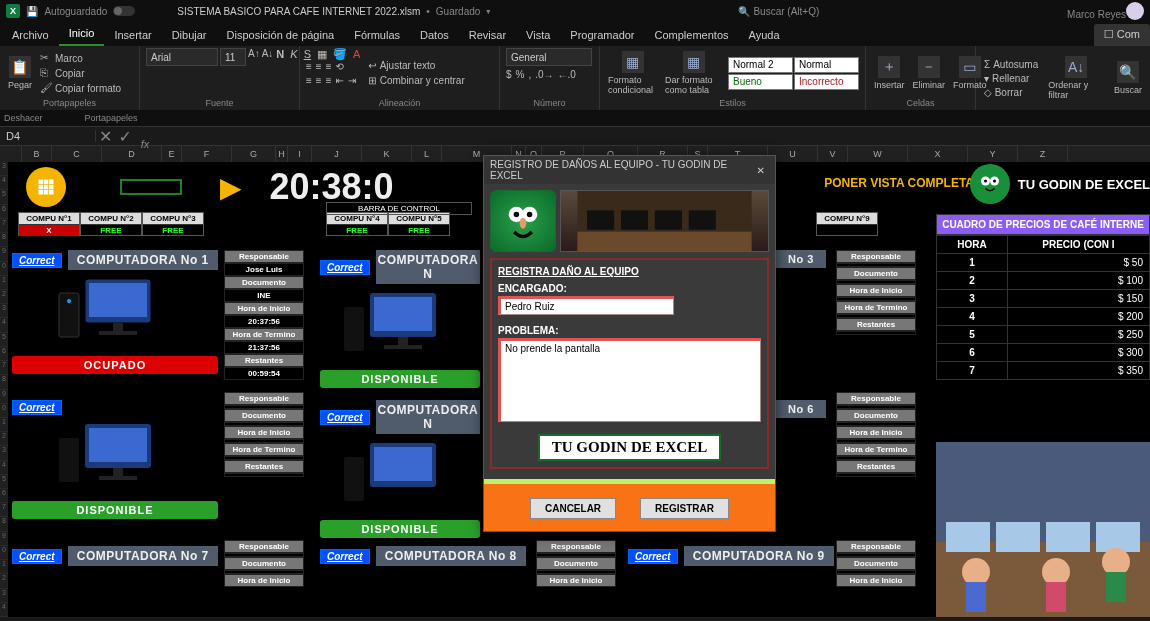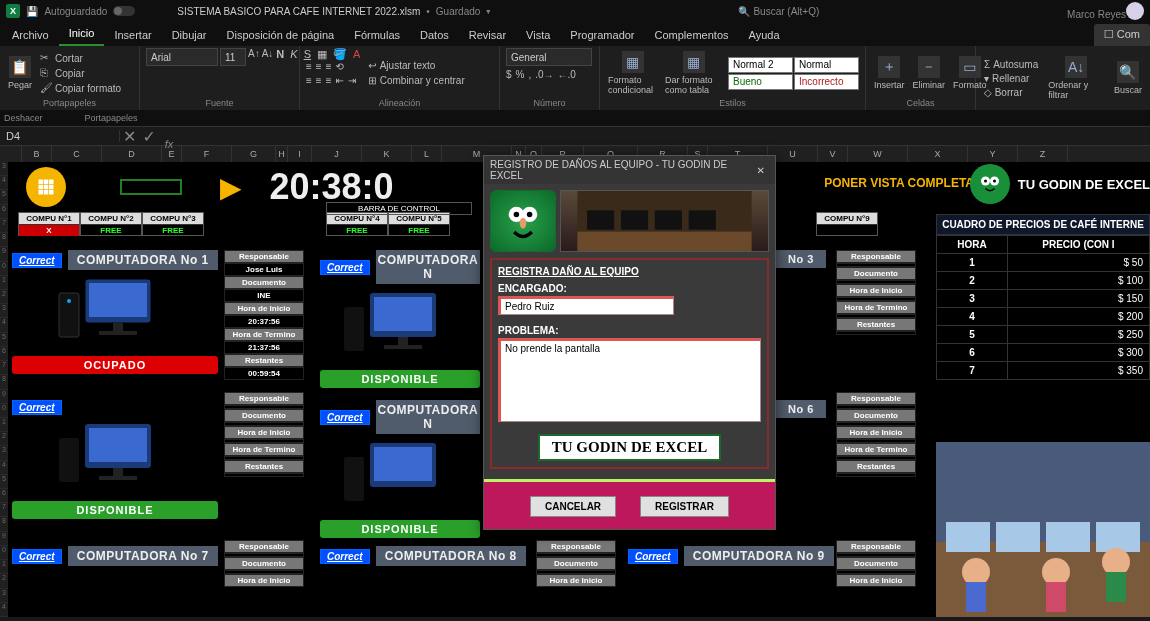--- a/index.html
+++ b/index.html
@@ -35,21 +35,21 @@
 .selbox { background:#2a2a2a; border:1px solid #444; color:#ccc; font-size:10px; padding:1px 4px; height:18px;}
 .cellstyle { width:65px;height:16px;background:#fff;color:#000;font-size:10px;padding:1px 4px;border:1px solid #777; }
 .cellstyle.good{color:#0a6b0a;}
 .cellstyle.bad{color:#b02020;}
 
 
 .undorow { height:16px; background:#0f0f0f; display:flex; align-items:center; font-size:9px; color:#888; gap:12px; padding-left:4px; }
 
 
 .fbar { height:20px; background:#1a1a1a; border-top:1px solid #333; border-bottom:1px solid #333; display:flex; align-items:center; }
-.namebox { width:120px; border-right:1px solid #333; padding:0 6px; font-size:11px; color:#ccc;}
+.namebox { width:96px; border-right:1px solid #333; padding:0 6px; font-size:11px; color:#ccc;}
 .fxlbl { padding:0 6px; color:#888; font-size:11px; font-style:italic;margin-top:15px; }
 .formula { flex:1; padding:0 4px; font-size:11px; color:#ccc; }
 
 
 .colhdr { height:16px; background:#202020; display:flex; font-size:9px; color:#aaa; }
 .colhdr .rowh { width:22px; border-right:1px solid #333; }
 .colhdr .c { border-right:1px solid #333; text-align:center; line-height:16px; }
 
 
 .sheet { position:relative; height:455px; background:#000; display:flex; }
@@ -87,42 +87,42 @@
 .statbtn { margin-top:4px; text-align:center; font-size:11px; font-weight:bold; padding:3px 12px; border-radius:3px; letter-spacing:1px;}
 .stat-oc { background:#d00; color:#fff; }
 .stat-av { background:#2a9f2a; color:#fff; }
 
 .siderows { position:absolute; width:80px; display:flex; flex-direction:column; gap:0; }
 .siderows .row { background:#777; color:#fff; font-size:8px; text-align:center; border:1px solid #222; padding:1px 0; font-weight:bold;}
 .siderows .val { background:#000; color:#fff; }
 
 
 .pricebox { position:absolute; right:0; top:52px; width:214px; }
-.pricebox .pt { background:#0f172a; color:#fff; font-size:10px; font-weight:bold; text-align:center; padding:4px 2px; border:1px solid #333;}
+.pricebox .pt { background:#8b5cf6; color:#fff; font-size:10px; font-weight:bold; text-align:center; padding:4px 2px; border:1px solid #333;}
 .pricebox table { width:100%; border-collapse:collapse; }
 .pricebox th,.pricebox td { border:1px solid #333; font-size:10px; padding:3px 6px; color:#fff; background:#000;}
 .pricebox th { background:#000; font-weight:bold; text-align:center;}
 .pricebox td:nth-child(1){text-align:center;font-weight:bold;}
 .pricebox td:nth-child(2){text-align:right;}
 .cafeimg { position:absolute; right:0; top:280px; width:214px; height:175px; background:linear-gradient(#3a3a55,#6a4a3a); overflow:hidden; }
 
 
 .modal { position:absolute; left:483px; top:155px; width:293px; background:#3a3a3a; border:1px solid #555; box-shadow:0 3px 12px rgba(0,0,0,.6); z-index:50; }
 .modal .tbar { background:#333; color:#ccc; font-size:10px; padding:3px 6px; display:flex; align-items:center; }
 .modal .tbar .x { margin-left:auto; cursor:pointer; padding:0 4px; }
 .modal .imgrow { display:flex; gap:4px; padding:6px; }
 .modal .imgrow .lg { width:66px;height:62px;border-radius:6px;background:radial-gradient(#2aa04a,#0a6a2a);border:1px solid #1a6a2a; display:flex;align-items:center;justify-content:center;}
 .modal .imgrow .photo { flex:1; height:62px; background:linear-gradient(#5a4a3a,#2a1a1a); border:1px solid #555;}
 .modal .formarea { margin:0 6px 6px; border:2px solid #8a2a2a; padding:6px; }
 .modal .sechdr { color:#fff; font-size:10px; font-weight:bold; text-decoration:underline; margin-bottom:4px;}
 .modal .fldlbl { color:#fff; font-size:10px; font-weight:bold; background:#3a3a3a; padding:2px 0;}
 .modal input.txt { width:176px; background:#fff; border:1px solid #a88; font-size:10px; padding:2px 4px; color:#000; border-left:3px solid #d55; border-top:3px solid #d55;}
 .modal textarea { width:100%; height:84px; background:#fff; border:1px solid #a88; font-size:10px; padding:2px 4px; color:#000; resize:none; border-left:3px solid #d55; border-top:3px solid #d55;}
 .modal .brand { text-align:center; font-size:15px; font-weight:bold; color:#000; background:#fff; border:2px solid #1a6a2a; margin:8px 40px 0; padding:3px 0; font-family:"Times New Roman",serif;}
-.modal .btnrow { display:flex; justify-content:center; gap:24px; padding:14px 0 12px; background:#be185d; border-top:3px solid #bef264; margin-top:10px;}
+.modal .btnrow { display:flex; justify-content:center; gap:24px; padding:14px 0 12px; background:#f97316; border-top:5px solid #bef264; margin-top:10px;}
 .modal .btnrow button { font-size:10px; font-weight:bold; padding:4px 14px; background:#e0e0e0; border:1px solid #888; cursor:pointer; }
 </style>
 </head>
 <body>
 
 <div class="titlebar">
   <div class="left">
     <span class="xlicon">X</span>
     <span class="saveic">💾</span>
     <span>Autoguardado</span>
@@ -165,21 +165,21 @@
 
   <div class="rgroup" style="width:140px">
     <div class="body">
       <div class="ribbtn">
         <div class="ic">📋</div>
         <span>Pegar</span>
       </div>
       <div style="display:flex;flex-direction:column;gap:1px">
         <div class="ribsmall">
             <span class="sic">✂</span>
-            <span>Cortar</span>
+            <span>Marco</span>
           </div>
         <div class="ribsmall">
             <span class="sic">⎘</span>
             <span>Copiar</span>
           </div>
         <div class="ribsmall">
             <span class="sic">🖌</span>
             <span>Copiar formato</span>
           </div>
       </div>

